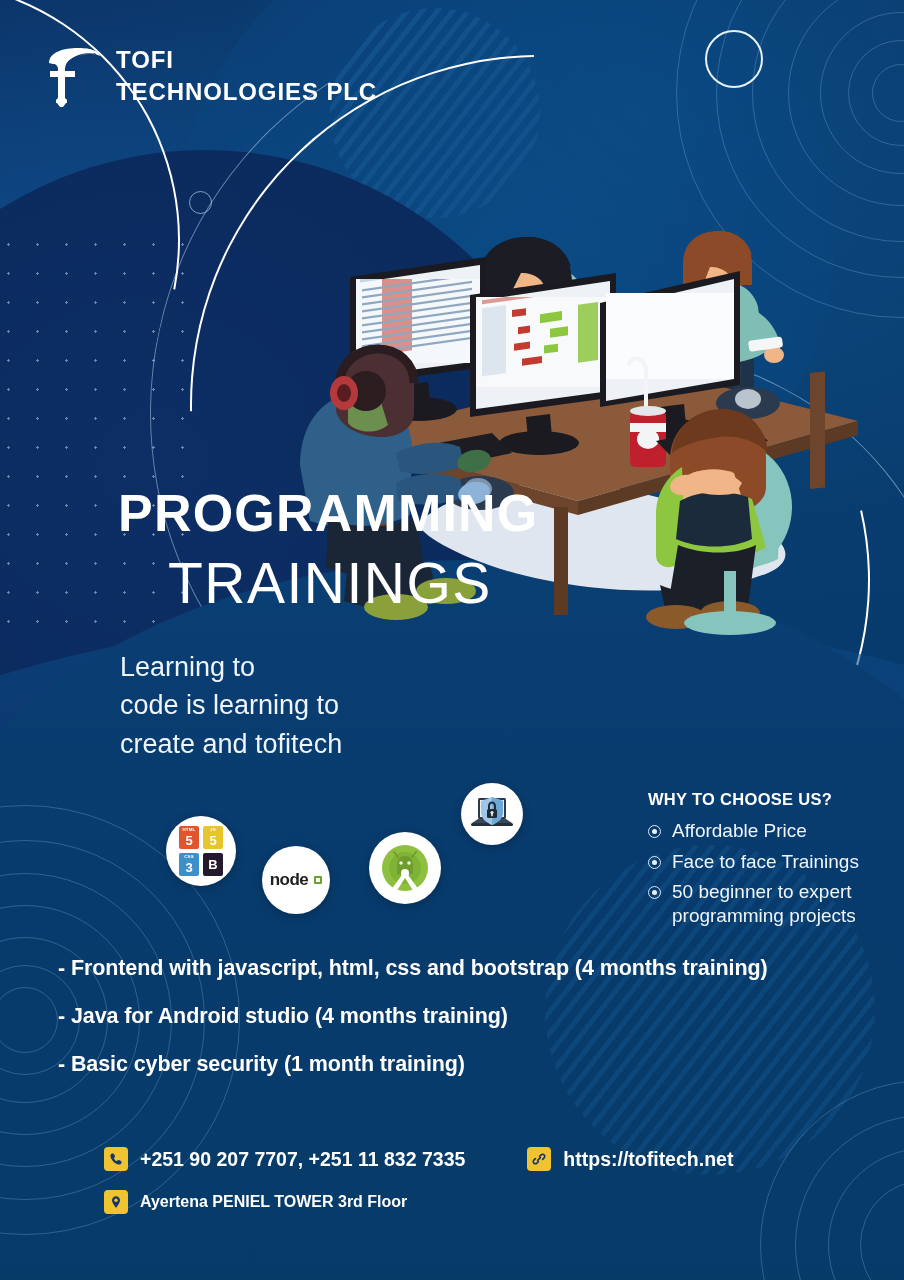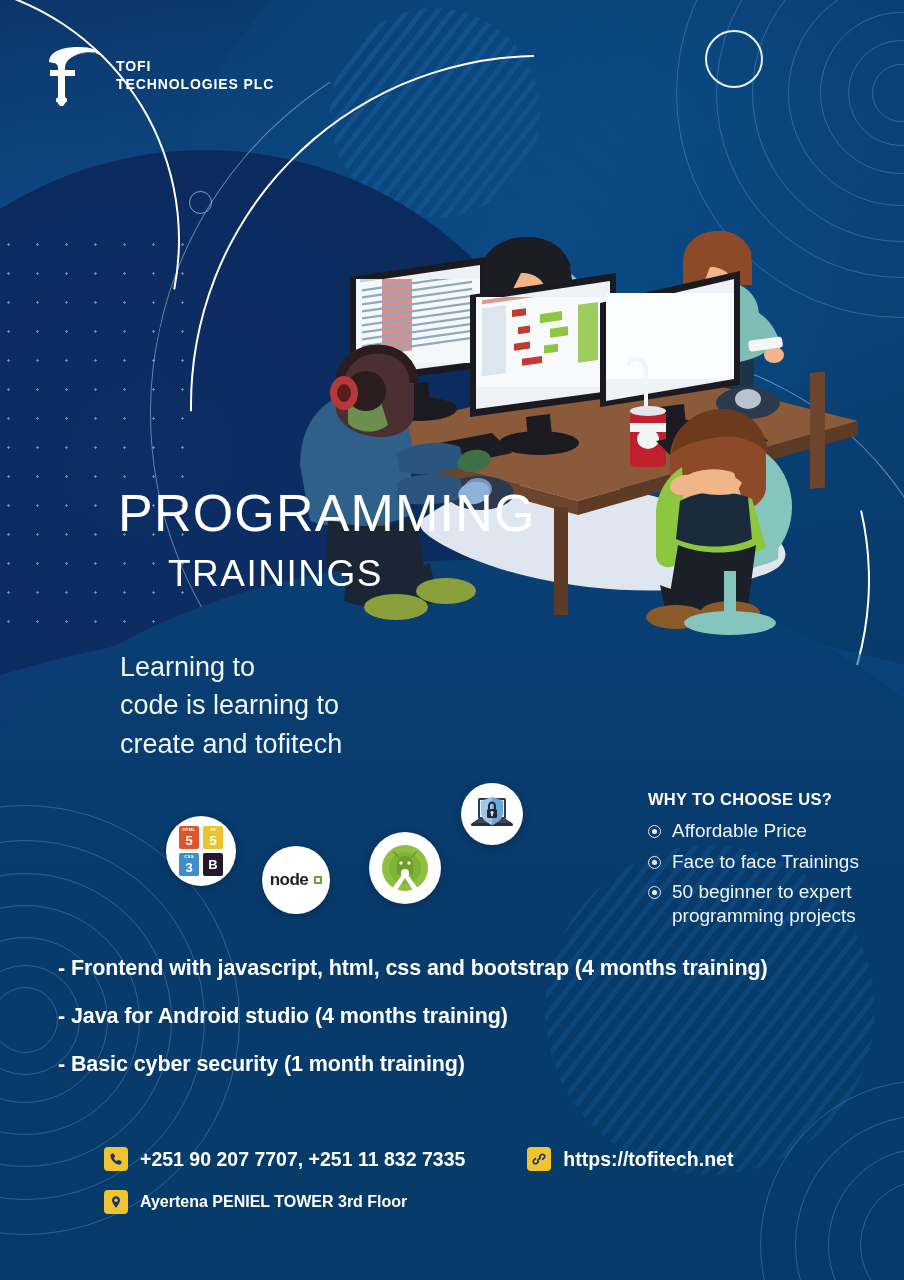--- a/index.html
+++ b/index.html
@@ -60,29 +60,29 @@
 
   .arcw{border-radius:50%;border:2.5px solid #ffffff;border-color:#fff transparent transparent transparent;}
   .arcf{border-radius:50%;border:1.5px solid rgba(190,215,240,.55);border-color:transparent transparent transparent rgba(190,215,240,.5);}
 
   .ring-open{border-radius:50%;border:2.5px solid #e8f1fb;}
   .ring-open.thin{border-width:1.5px;border-color:rgba(190,220,245,.65);}
 
   
   .logo{position:absolute;left:44px;top:44px;display:flex;align-items:center;gap:14px;}
   .logo-mark{width:58px;height:62px;flex:0 0 auto;}
-  .logo-text{color:#ffffff;font-size:14px;font-weight:700;line-height:1.32;letter-spacing:.9px;}
+  .logo-text{color:#ffffff;font-size:24px;font-weight:700;line-height:1.32;letter-spacing:.9px;}
 
   
   .illus{position:absolute;left:278px;top:215px;width:600px;height:420px;}
 
   
   .headline{position:absolute;left:118px;top:487px;z-index:6;}
-  .h-prog{color:#fff;font-size:52px;font-weight:400;letter-spacing:1.2px;line-height:1;}
-  .h-train{color:#fff;font-size:37px;font-weight:400;letter-spacing:1.5px;line-height:1;
+  .h-prog{color:#fff;font-size:52px;font-weight:700;letter-spacing:1.2px;line-height:1;}
+  .h-train{color:#fff;font-size:57px;font-weight:400;letter-spacing:1.5px;line-height:1;
            margin-top:16px;margin-left:50px;}
   .tagline{position:absolute;left:120px;top:648px;color:#eef5fc;font-size:27px;
            font-weight:400;line-height:1.42;z-index:6;}
 
   
   .badge{position:absolute;border-radius:50%;background:#fff;
          box-shadow:0 2px 10px rgba(0,0,0,.25);display:flex;align-items:center;
          justify-content:center;z-index:7;}
 
   .tile{width:20px;height:23px;border-radius:2px;color:#fff;font-size:13px;font-weight:700;

